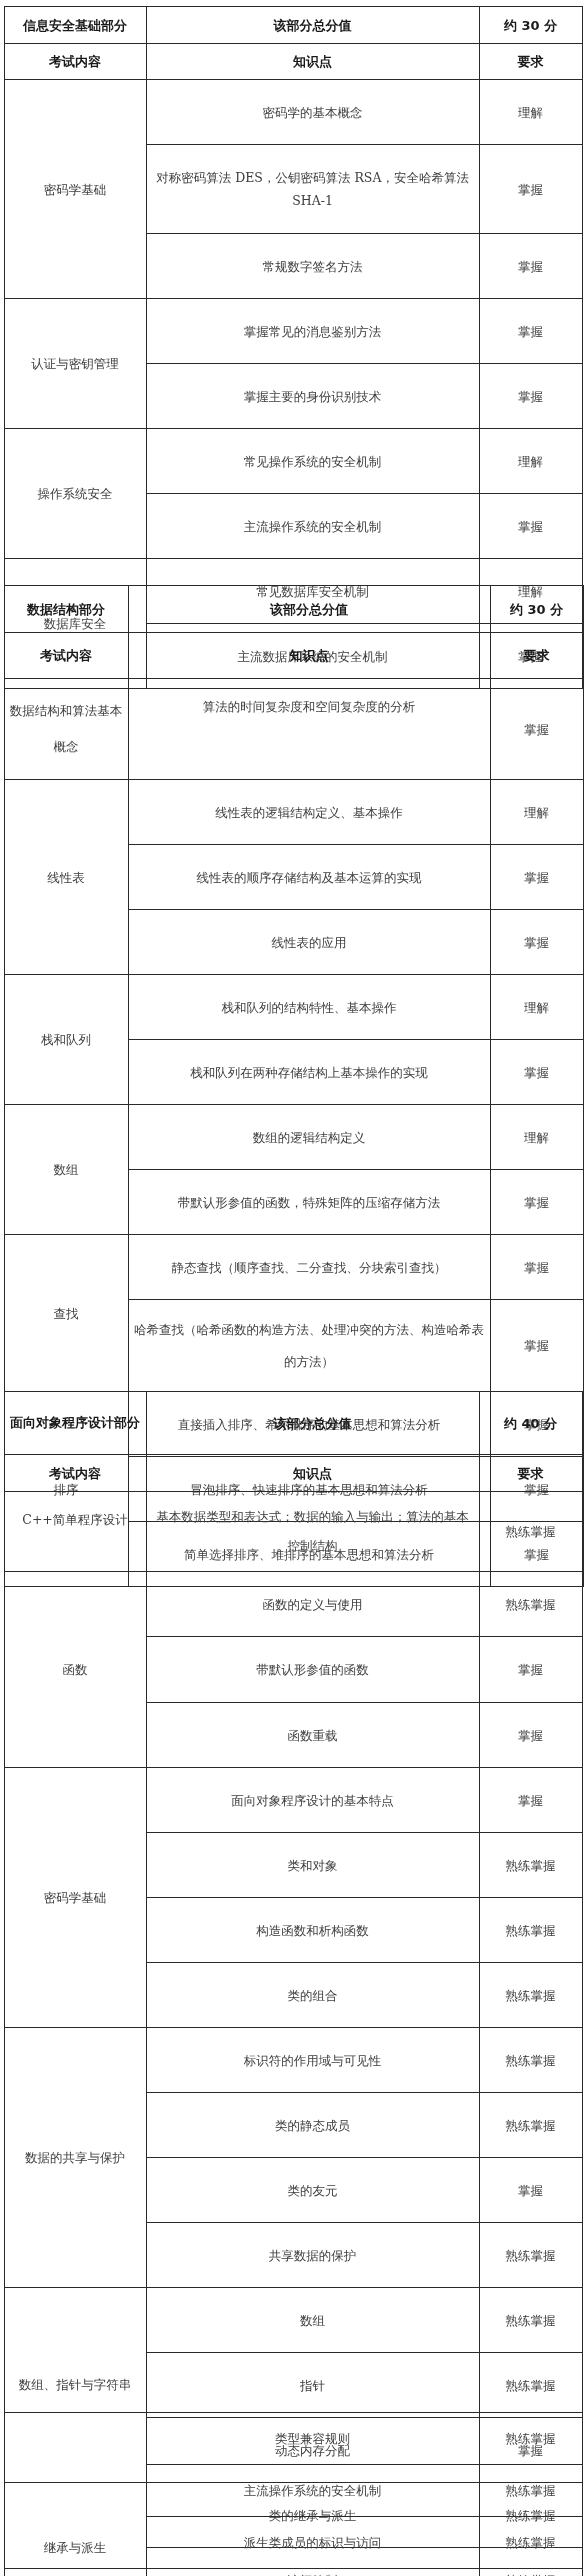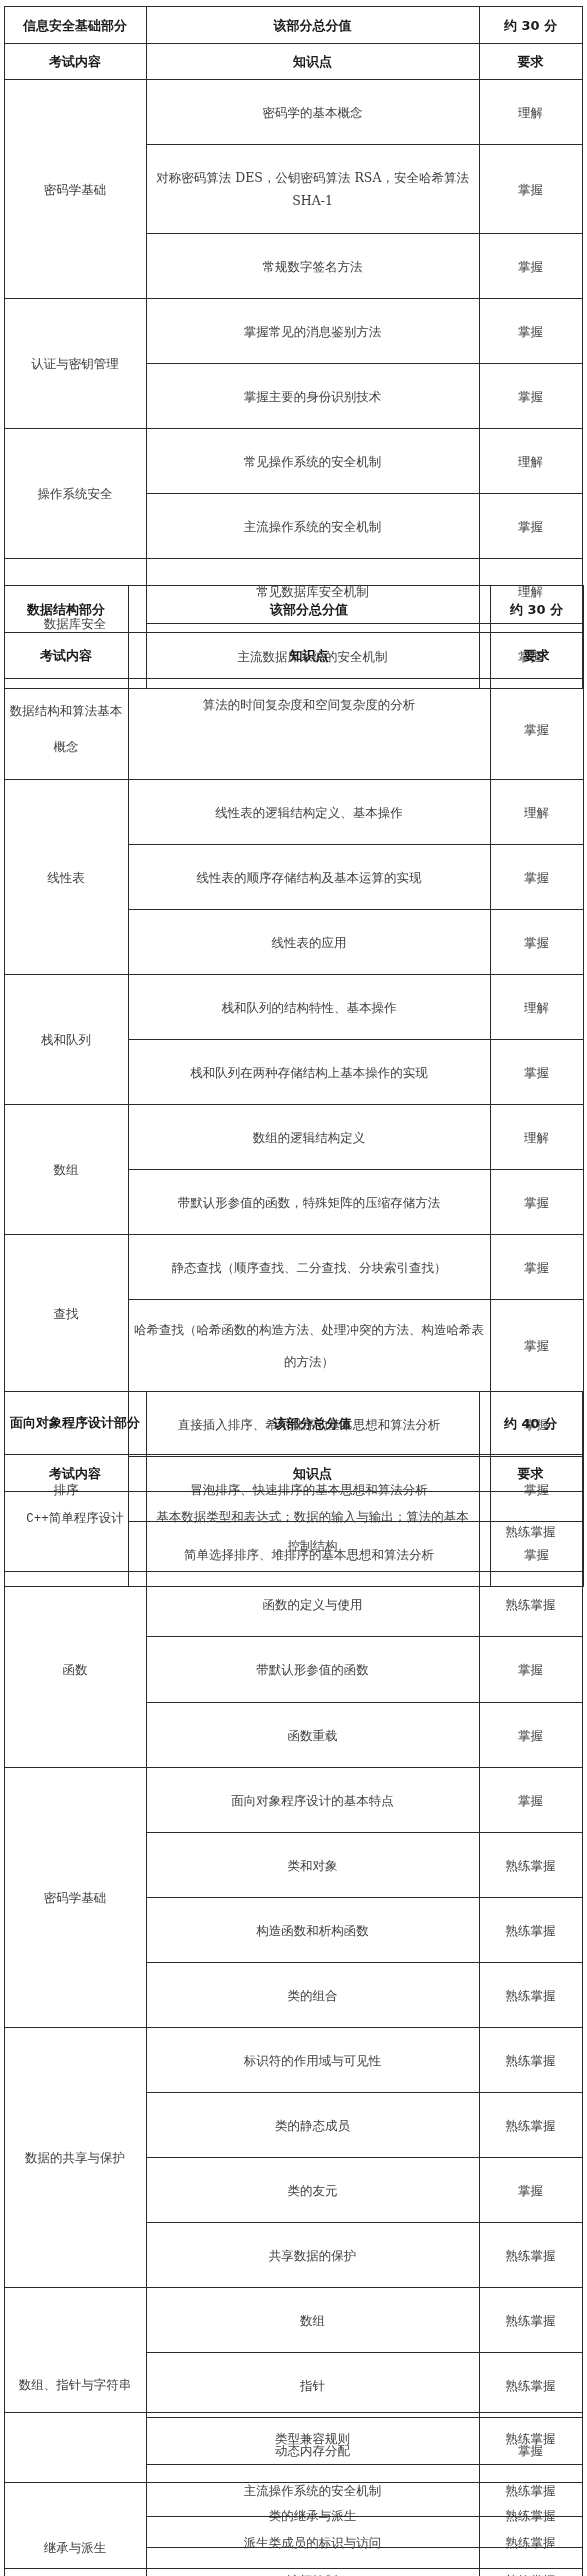--- a/index.html
+++ b/index.html
@@ -9,21 +9,21 @@
   .tbl td { border: 1.3px solid #2a2a2a; text-align: center; vertical-align: middle;
             font-size: 12.5px; line-height: 23px; padding: 0 5.3px; color: #3d3d3d; }
   .tbl td.hd { font-family: "DejaVu Sans", "Liberation Sans", sans-serif; font-weight: bold;
                color: #1a1a1a; font-size: 13px; }
   .tbl td.cat { padding: 0 3.6px; }
   .tbl td.req { padding: 0 1.8px; }
   #t1 { top: 6.2px; }
   #t2 { top: 585px; }
   #t3 { top: 1391px; }
   #t4 { top: 2412px; }
-  .top-align { vertical-align: top !important; padding-top: 16px !important; font-family: Liberation Mono, monospace; }
+  .top-align { vertical-align: top !important; padding-top: 16px !important; }
 </style>
 </head>
 <body>
 
 <table id="t1" class="tbl">
   <colgroup>
       <col style="width:142px">
       <col style="width:333px">
       <col style="width:103px">
     </colgroup>

